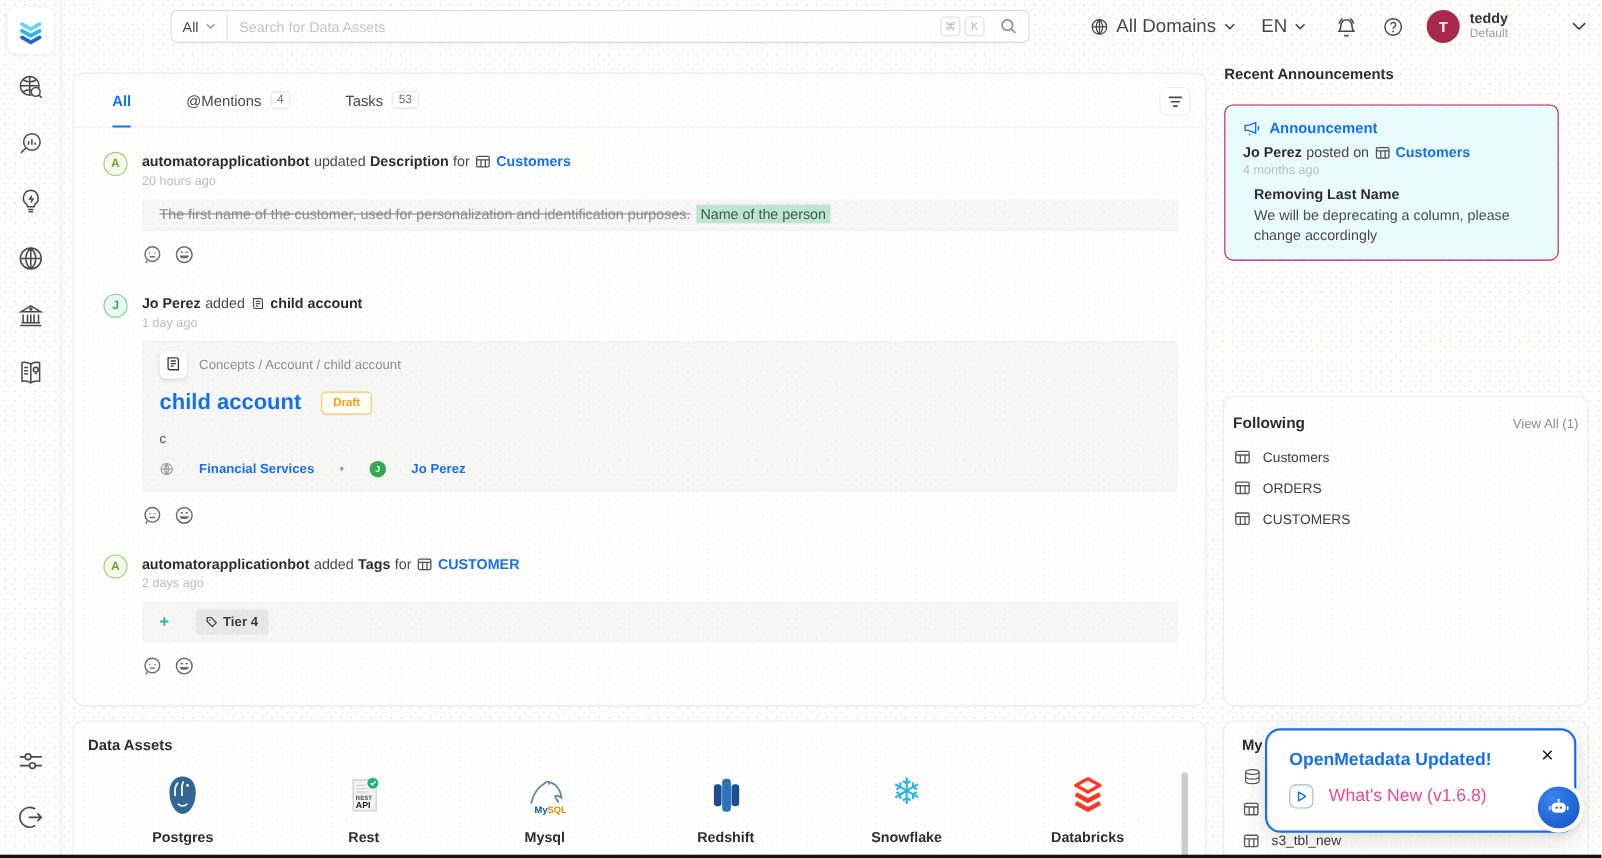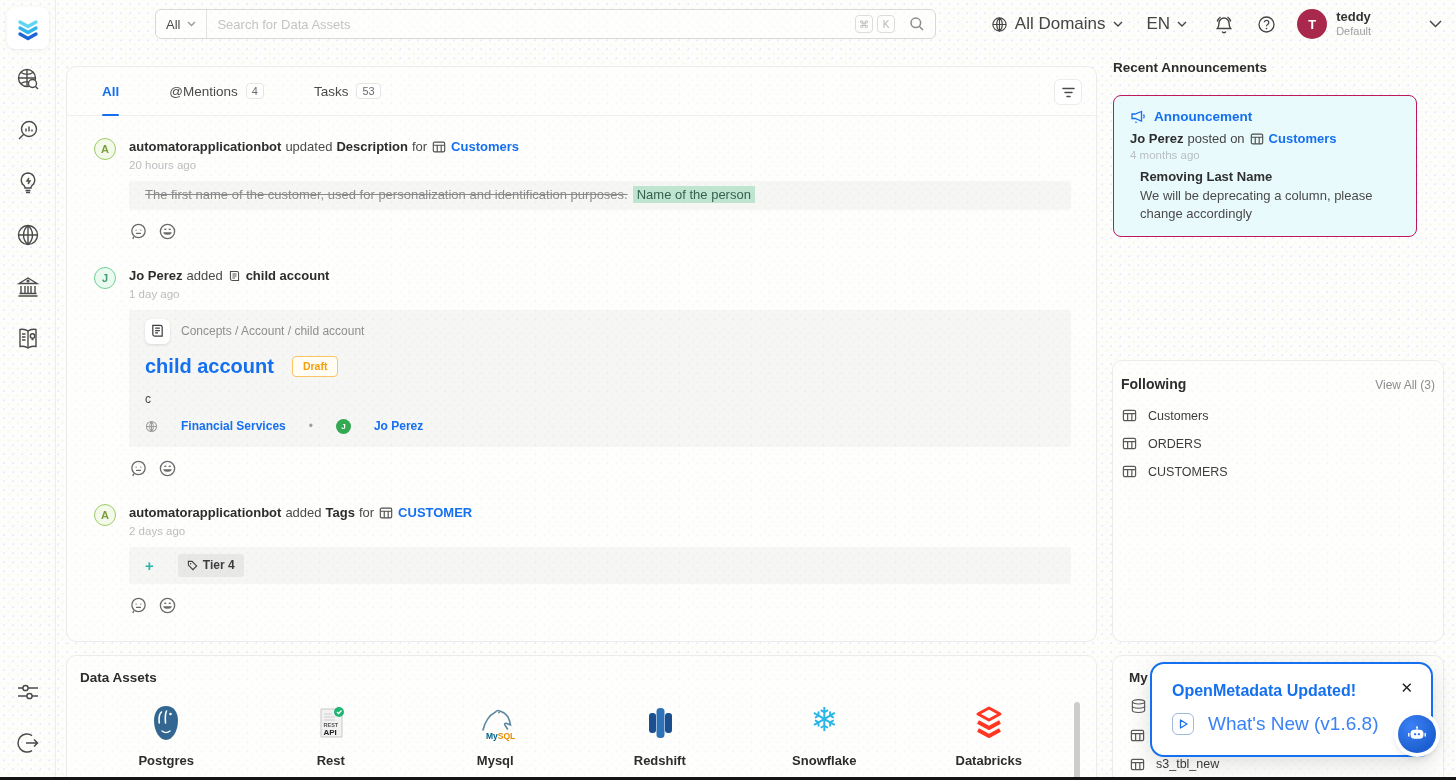--- a/index.html
+++ b/index.html
@@ -112,21 +112,21 @@
   .mydata{left:1112px;top:655px;width:332px;height:140px;padding:14px 16px;}
   .md-list{margin-top:12px;display:flex;flex-direction:column;gap:11px;}
   .md-item{display:flex;align-items:center;gap:10px;font-size:12.5px;color:#3d3d3d;cursor:pointer;height:18px;}
   .md-item .mini-ic{color:#595959;}
   
   .popup{left:1150px;top:662px;width:283px;height:95px;background:#fff;border:2px solid #1570ef;border-radius:14px;box-shadow:0 6px 24px rgba(0,0,0,.13);padding:18px 20px 0;z-index:30;}
   .popup-title{font-size:16px;font-weight:bold;color:#1570ef;}
   .popup-close{position:absolute;right:18px;top:16px;font-size:15px;color:#1f1f1f;cursor:pointer;line-height:1;}
   .popup-row{margin-top:13px;display:flex;align-items:center;gap:14px;cursor:pointer;}
   .play-chip{width:22px;height:22px;border:1.5px solid #9db9e0;border-radius:6px;display:flex;align-items:center;justify-content:center;color:#1570ef;}
-  .popup-link{font-size:19px;color:#3b82f6;}
+  .popup-link{font-size:16px;color:#ec4899;}
   .bot{left:1398px;top:715px;width:38px;height:38px;border-radius:50%;background:radial-gradient(circle at 35% 30%, #3b82f6, #1d5fd0 70%);box-shadow:0 0 0 4px #fff, 0 3px 9px rgba(0,0,0,.25);display:flex;align-items:center;justify-content:center;z-index:40;cursor:pointer;}
   .bottom-strip{left:0;bottom:0;width:1456px;height:3px;background:#141414;z-index:50;}
 </style>
 </head>
 <body>
 
 <div class="page">
 
   <div class="abs lsb">
     <div class="logo-tile">
@@ -446,21 +446,21 @@
       <div class="ann-blk">
         <div class="ann-h">Removing Last Name</div>
         <div class="ann-b">We will be deprecating a column, please change accordingly</div>
       </div>
     </div>
   </div>
 
   <div class="abs card fol">
     <div class="fol-head">
       <span class="sec-title" style="font-size:14px;">Following</span>
-      <span class="viewall">View All (3)</span>
+      <span class="viewall">View All (1)</span>
     </div>
     <div class="fol-list">
       <div class="fol-item">
         <svg class="mini-ic" width="15" height="15" viewBox="0 0 16 16" fill="none" stroke="currentColor" stroke-width="1.3">
             <rect x="1.5" y="2.5" width="13" height="11" rx="1.5"></rect>
             <path d="M1.5 6h13M6 6v7.5M10.5 6v7.5"></path>
           </svg>
         <span>Customers</span>
       </div>
       <div class="fol-item">

